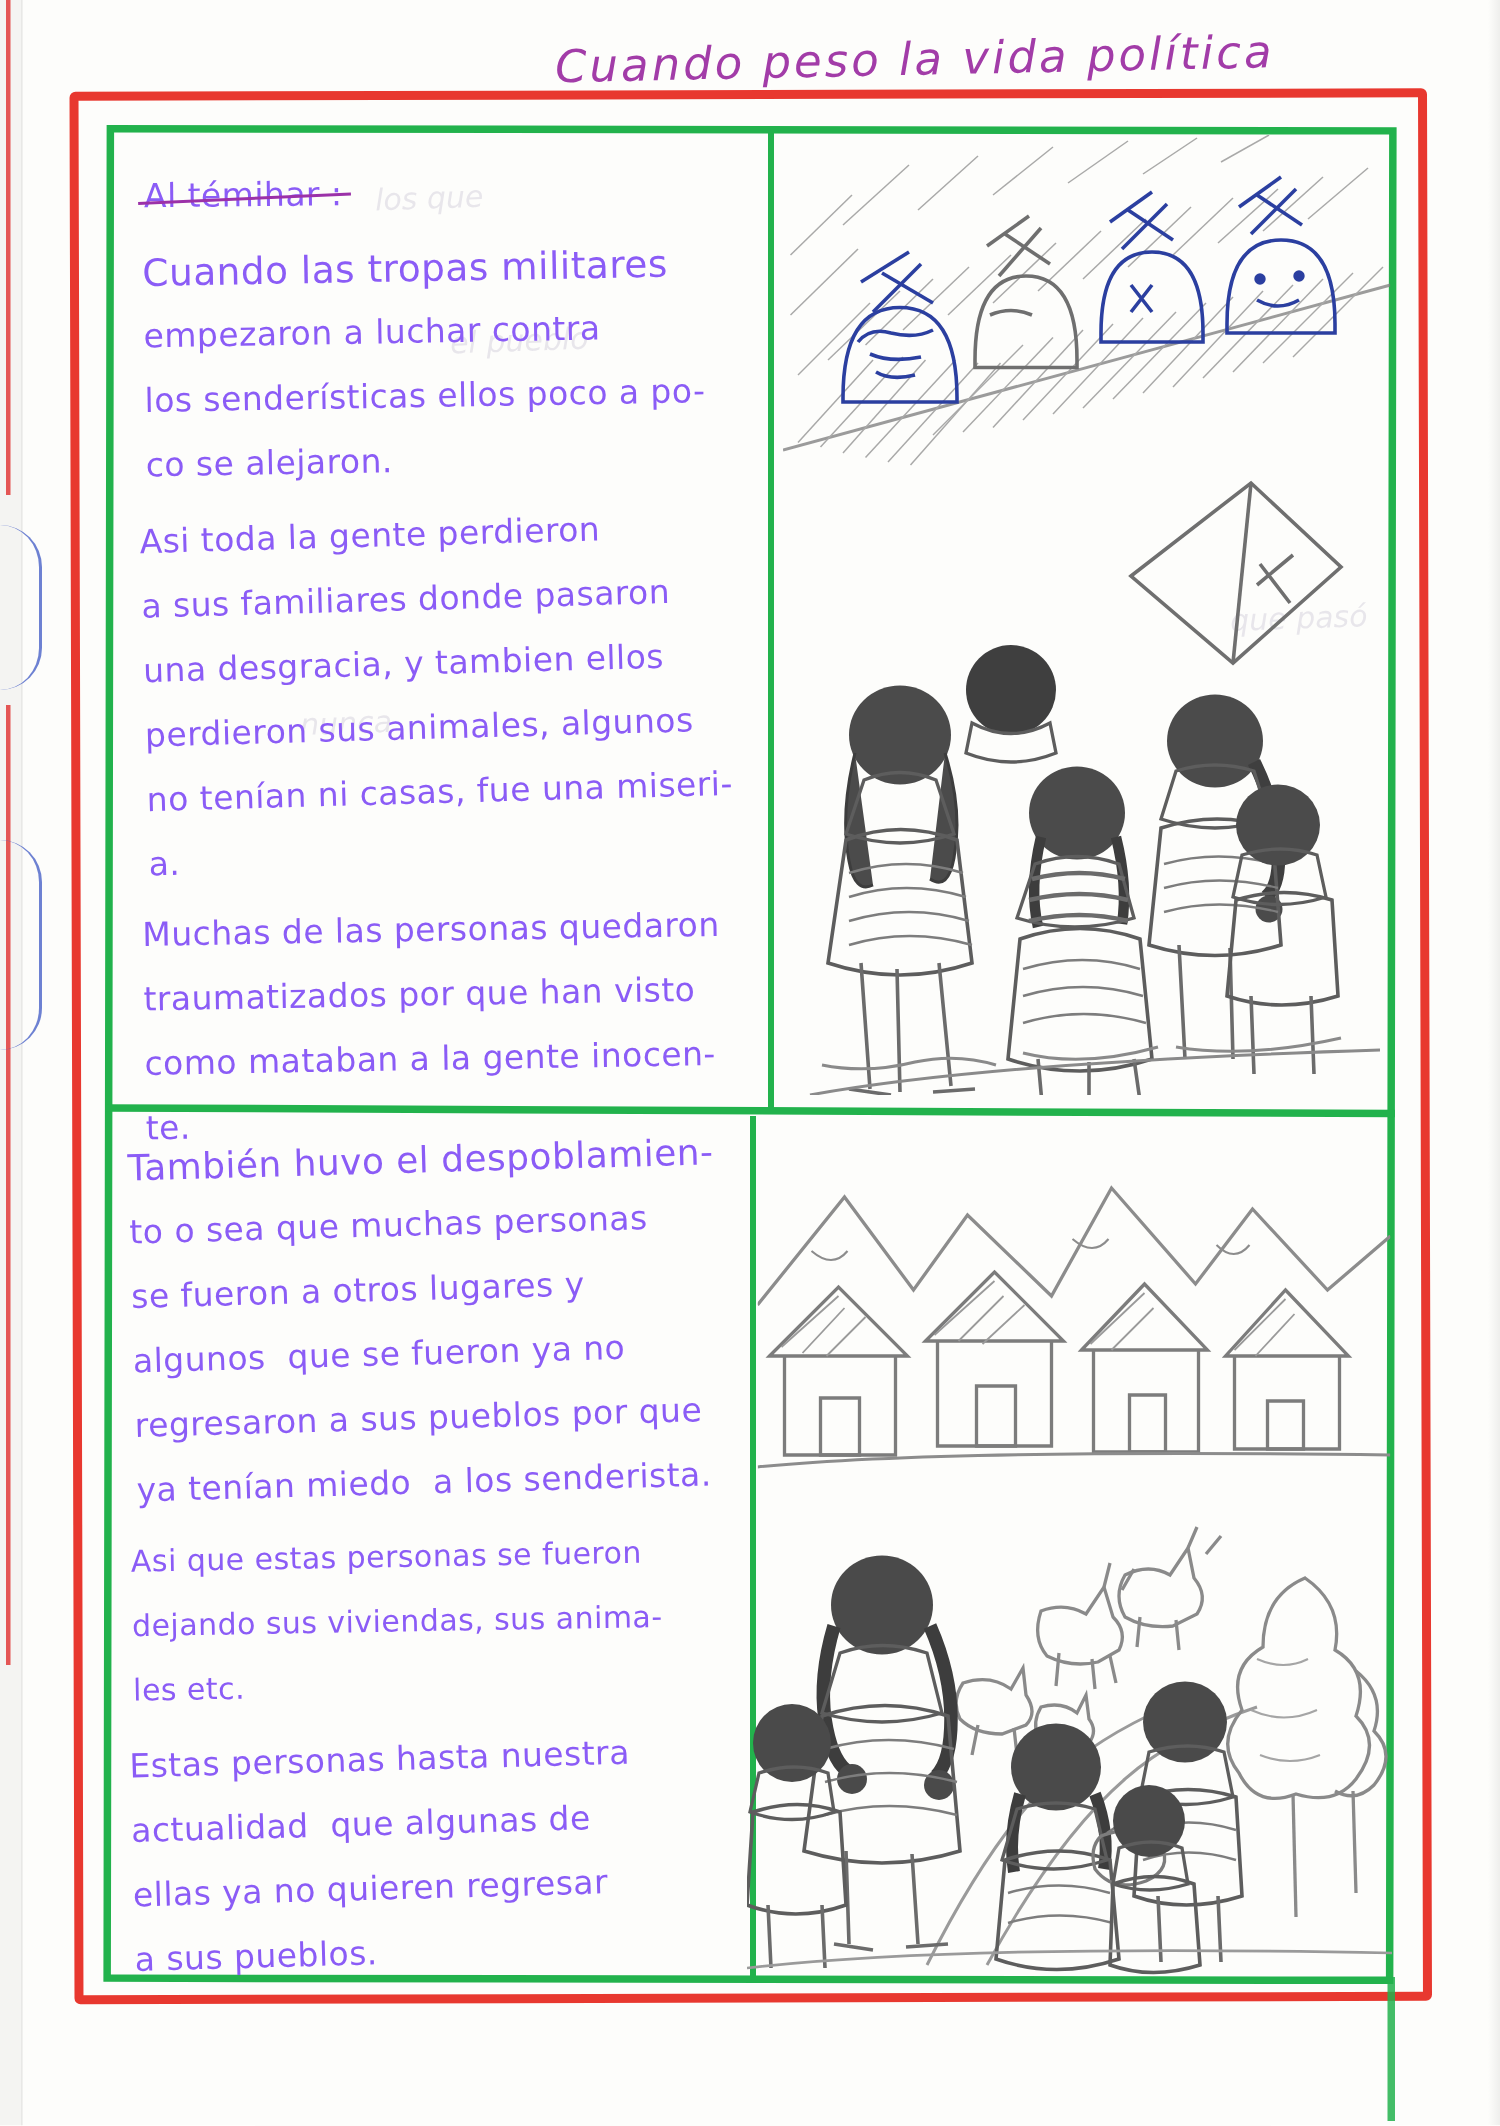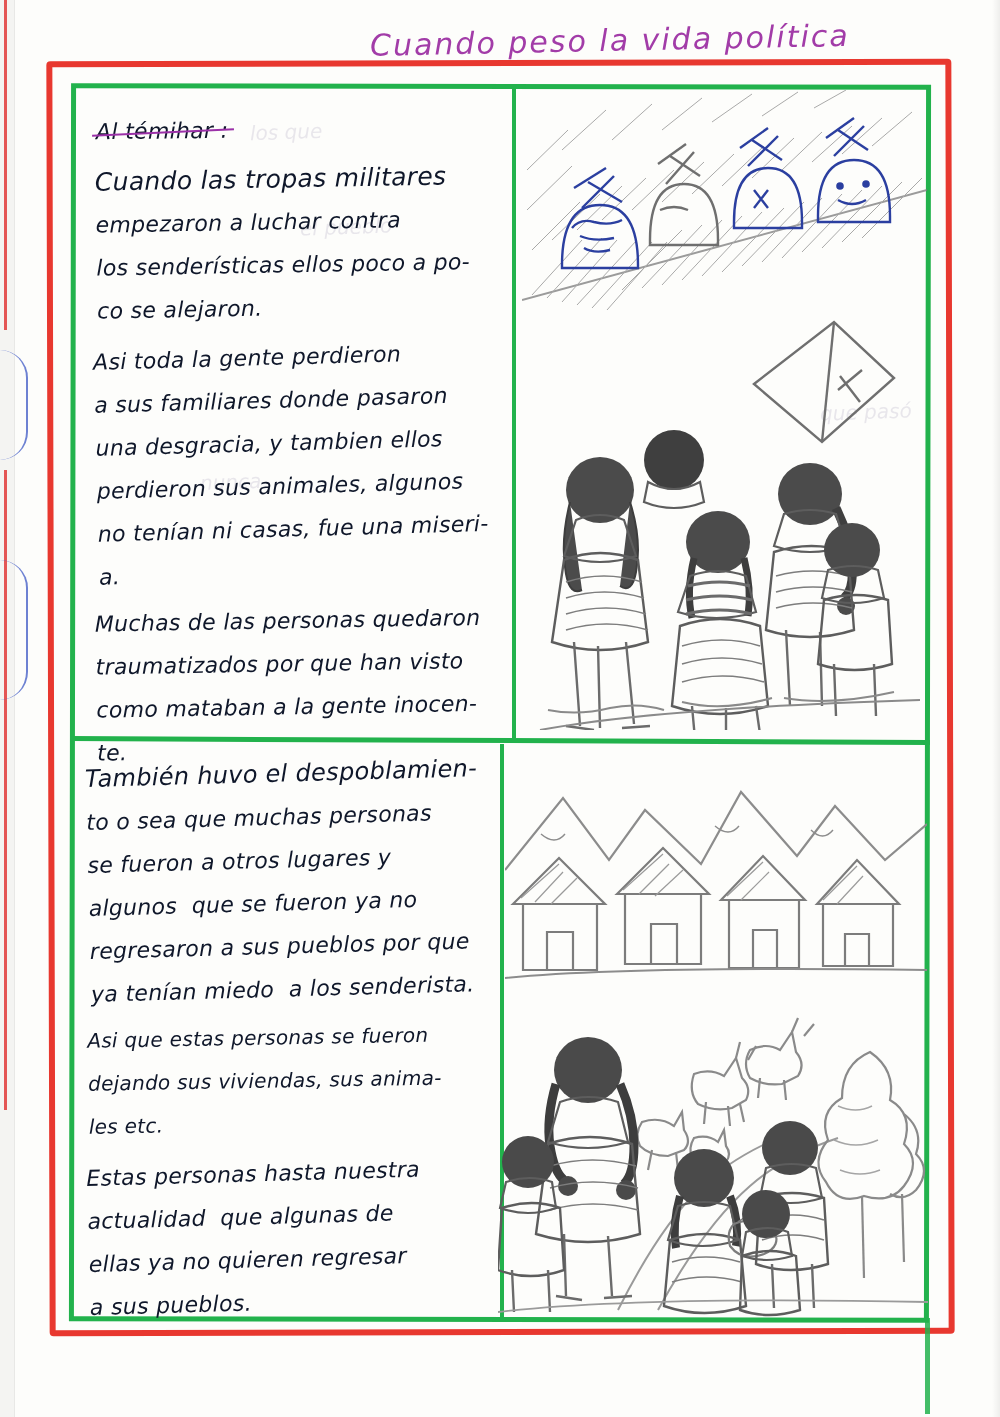--- a/index.html
+++ b/index.html
@@ -103,23 +103,22 @@
   .green-tick {
     position: absolute;
     width: 4px;
     background: #22b24c;
     opacity: .9;
   }
 
   
   .hand {
     position: absolute;
-    color: #0f172a;
+    color: #8b5cf6;
     font-family: "DejaVu Sans", sans-serif;
-    font-style: italic;
     font-size: 22px;
     line-height: 43px;
     letter-spacing: .3px;
   }
   .hand .para { margin-bottom: 6px; }
   .hand .line { white-space: pre; display: block; }
   .hand .small { font-size: 20px; }
   .hand-1 { left: 96px; top: 108px; width: 415px; }
   .hand-2 { left: 88px; top: 752px; width: 430px; }
 

